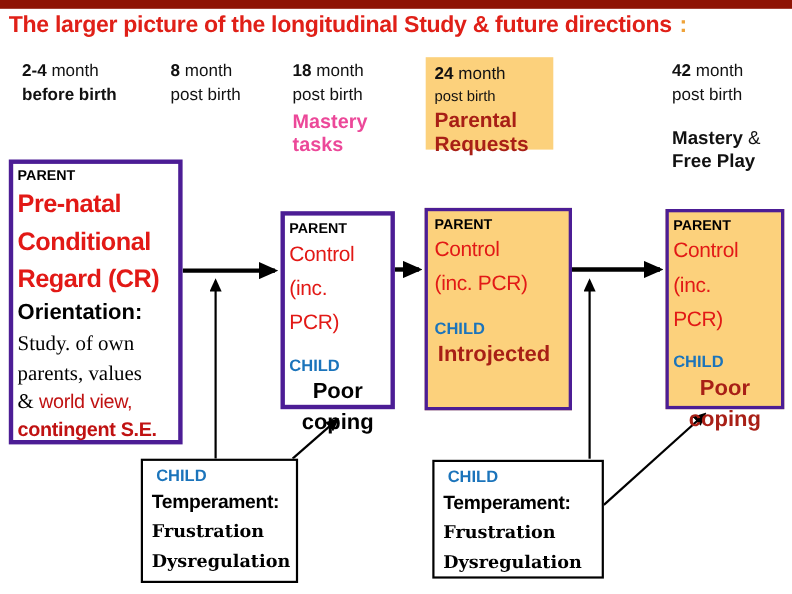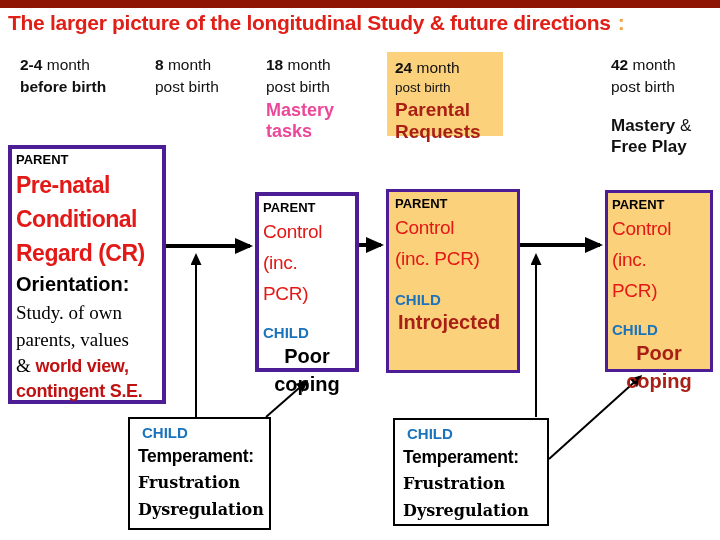--- a/index.html
+++ b/index.html
@@ -21,21 +21,21 @@
   .task5{margin-top:17px;font-size:17px;line-height:21px;font-weight:bold;}
   .task5 .reg{font-weight:normal;}
 
   .box{position:absolute;box-sizing:border-box;background:#fff;border:4px solid #4c1d95;}
   .box.orange{background:var(--box-orange,#fcd17c);border-width:3px;}
   .role{font-size:13px;font-weight:bold;line-height:17px;color:#000;}
   .cr-line{font-size:23px;font-weight:bold;line-height:34px;letter-spacing:-0.5px;color:var(--bright-red,#e21916);}
   .orient{font-size:20px;font-weight:bold;line-height:29px;color:#000;}
   .serif-line{font-family:"Liberation Serif",serif;font-size:19px;line-height:27px;color:#000;}
   .mixed-line{font-family:"Liberation Serif",serif;font-size:19px;line-height:25px;color:#000;}
-  .red-inline{font-family:"Liberation Sans",sans-serif;font-size:18px;font-weight:bold;
+  .red-inline{font-family:"Liberation Sans",sans-serif;font-size:18px;font-weight:normal;
               color:var(--crimson-red,#c01212);letter-spacing:-0.3px;margin-top:24px;}
   .red-line{font-size:18px;font-weight:bold;line-height:24px;color:var(--crimson-red,#c01212);letter-spacing:-0.3px;}
 
   .ctrl-line{font-size:19px;font-weight:normal;line-height:31px;letter-spacing:-0.3px;color:var(--bright-red,#e21916);}
   .child-label{font-size:15px;font-weight:bold;line-height:19px;color:var(--child-blue,#1b74bb);}
   .outcome{font-size:20px;font-weight:bold;line-height:28px;text-align:center;color:#000;}
   .outcome.darkred{color:var(--dark-red,#a81f16);}
   .outcome-left{font-size:20px;font-weight:bold;line-height:27px;color:var(--dark-red,#a81f16);padding-left:3px;}
   .mt14{margin-top:14px;} .mt18{margin-top:16px;}
 

